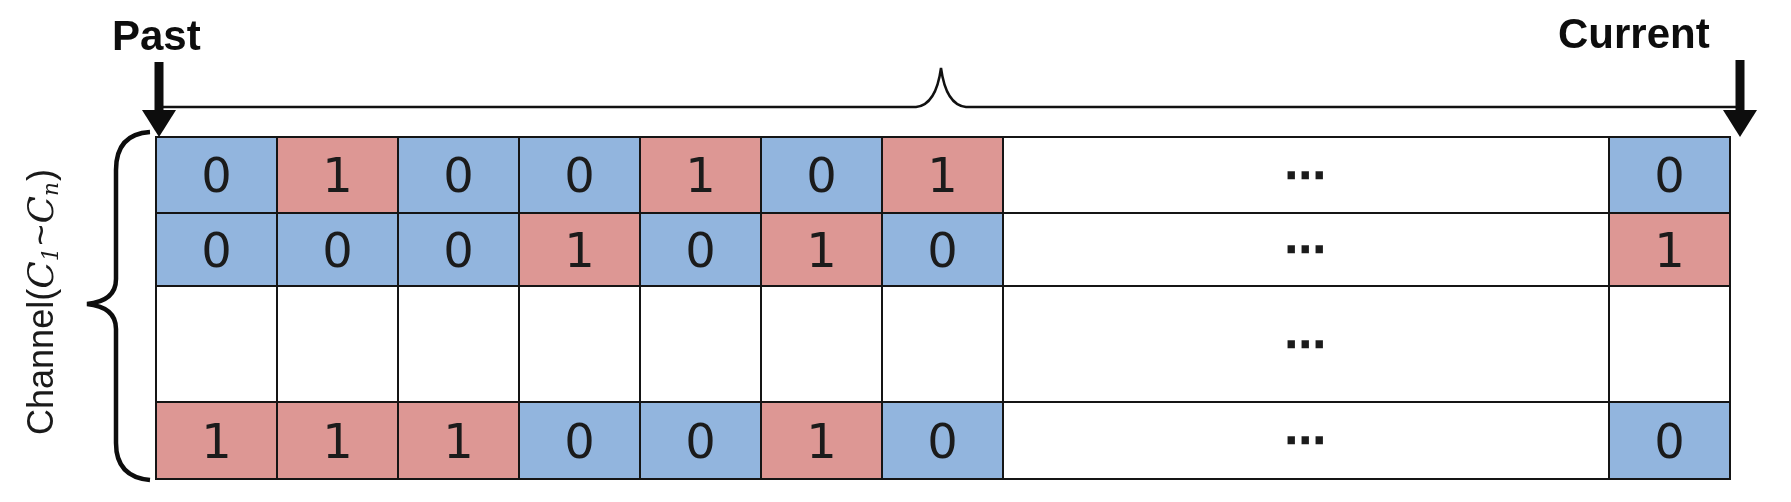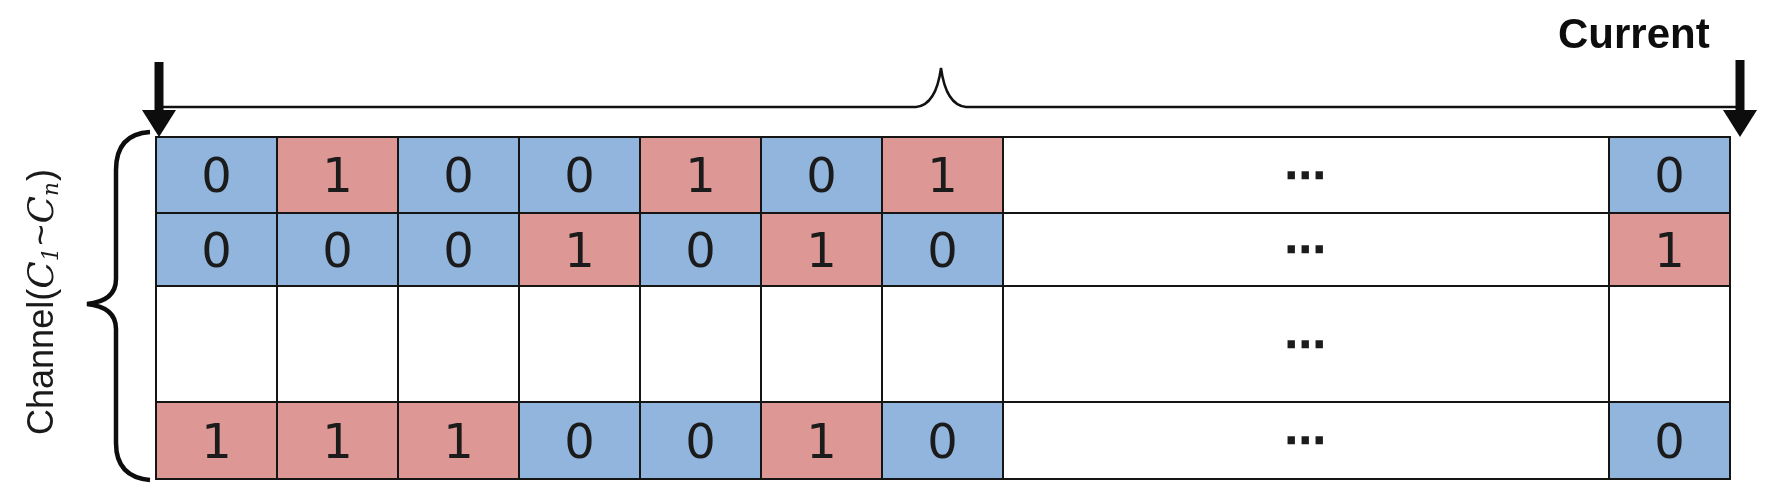--- a/index.html
+++ b/index.html
@@ -72,20 +72,21 @@
   .overlay{
     position:absolute;left:0;top:0;
     pointer-events:none;
   }
 </style>
 </head>
 <body>
 
 <div class="canvas">
 
+  <div class="corner-label past-label">Past</div>
 
   <div class="corner-label current-label">Current</div>
 
 
   <div class="channel-label">
     <span>Channel(</span><span class="math-var">C</span><span class="math-sub">1</span><span class="tilde">~</span><span class="math-var">C</span><span class="math-sub">n</span><span>)</span>
   </div>
 
   <div class="matrix">
       <div class="cell idle">0</div>

